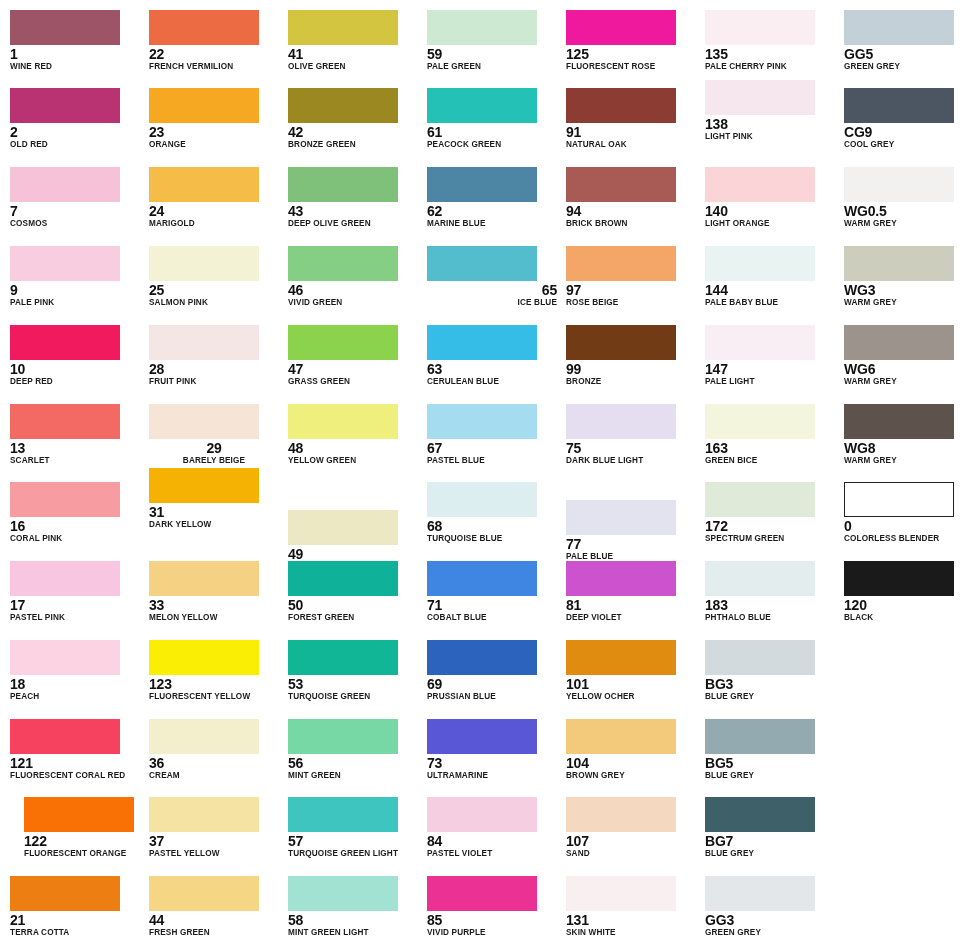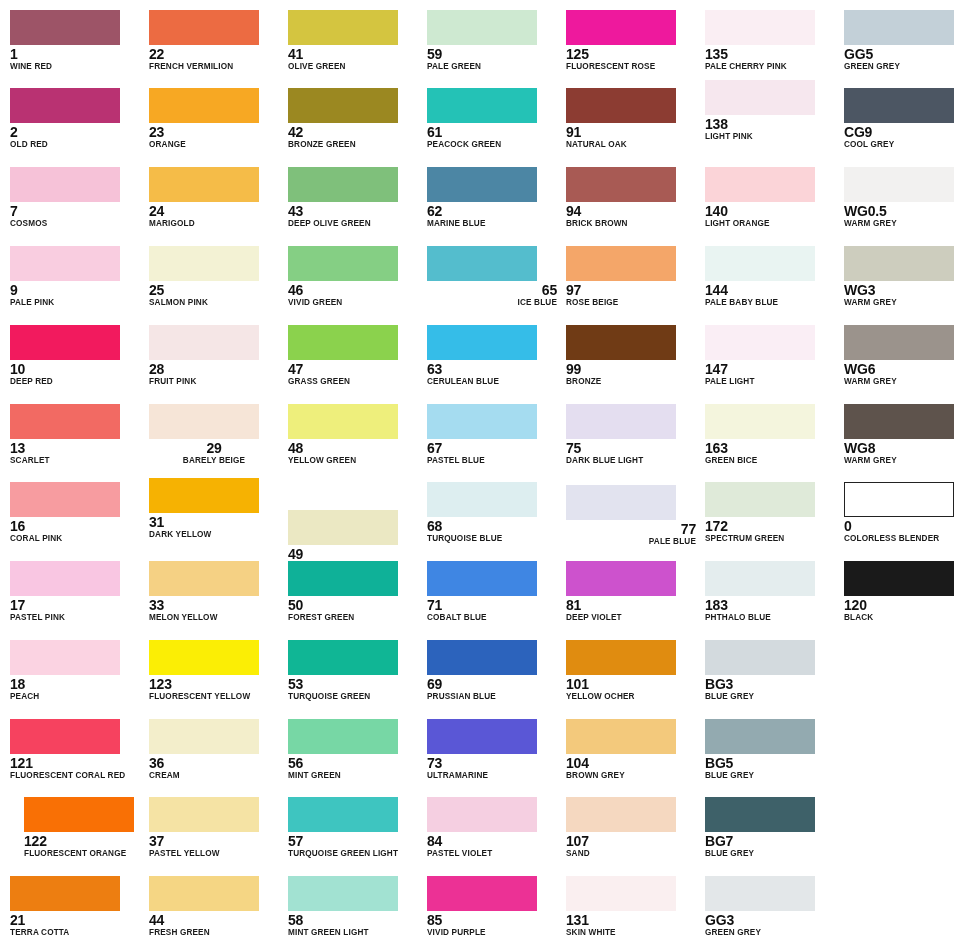--- a/index.html
+++ b/index.html
@@ -136,21 +136,21 @@
     <div class="cell" style="left: 149px; top: 325px;">
       <div class="swatch" title="FRUIT PINK" style="background: rgb(245, 230, 230);"></div>
       <div class="code">28</div>
       <div class="cname">FRUIT PINK</div>
     </div>
     <div class="cell" style="left: 149px; top: 404px; text-align: center;">
       <div class="swatch" title="BARELY BEIGE" style="background: rgb(246, 229, 215);"></div>
       <div class="code">29</div>
       <div class="cname">BARELY BEIGE</div>
     </div>
-    <div class="cell" style="left: 149px; top: 478px;">
+    <div class="cell" style="left: 149px; top: 468px;">
       <div class="swatch" title="DARK YELLOW" style="background: rgb(246, 178, 2);"></div>
       <div class="code">31</div>
       <div class="cname">DARK YELLOW</div>
     </div>
     <div class="cell" style="left: 149px; top: 561px;">
       <div class="swatch" title="MELON YELLOW" style="background: rgb(245, 209, 132);"></div>
       <div class="code">33</div>
       <div class="cname">MELON YELLOW</div>
     </div>
     <div class="cell" style="left: 149px; top: 640px;">
@@ -316,21 +316,21 @@
     <div class="cell" style="left: 566px; top: 325px;">
       <div class="swatch" title="BRONZE" style="background: rgb(112, 59, 21);"></div>
       <div class="code">99</div>
       <div class="cname">BRONZE</div>
     </div>
     <div class="cell" style="left: 566px; top: 404px;">
       <div class="swatch" title="DARK BLUE LIGHT" style="background: rgb(228, 222, 240);"></div>
       <div class="code">75</div>
       <div class="cname">DARK BLUE LIGHT</div>
     </div>
-    <div class="cell" style="left: 566px; top: 485px; text-align: right;">
+    <div class="cell" style="left: 566px; top: 500px;">
       <div class="swatch" title="PALE BLUE" style="background: rgb(226, 227, 239);"></div>
       <div class="code">77</div>
       <div class="cname">PALE BLUE</div>
     </div>
     <div class="cell" style="left: 566px; top: 561px;">
       <div class="swatch" title="DEEP VIOLET" style="background: rgb(205, 82, 205);"></div>
       <div class="code">81</div>
       <div class="cname">DEEP VIOLET</div>
     </div>
     <div class="cell" style="left: 566px; top: 640px;">

